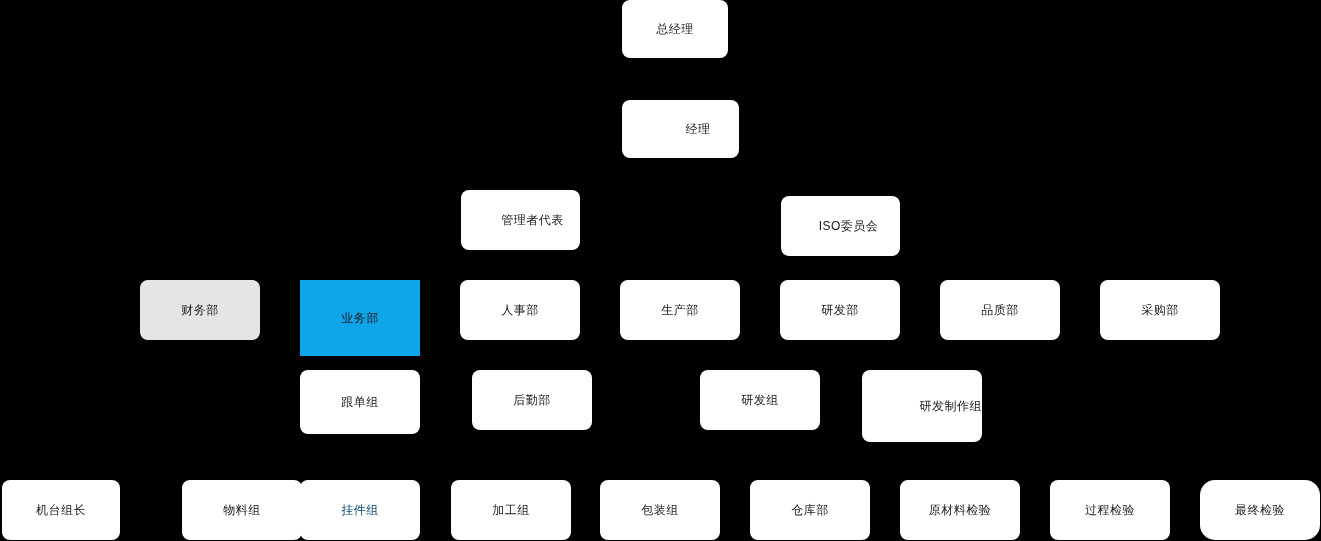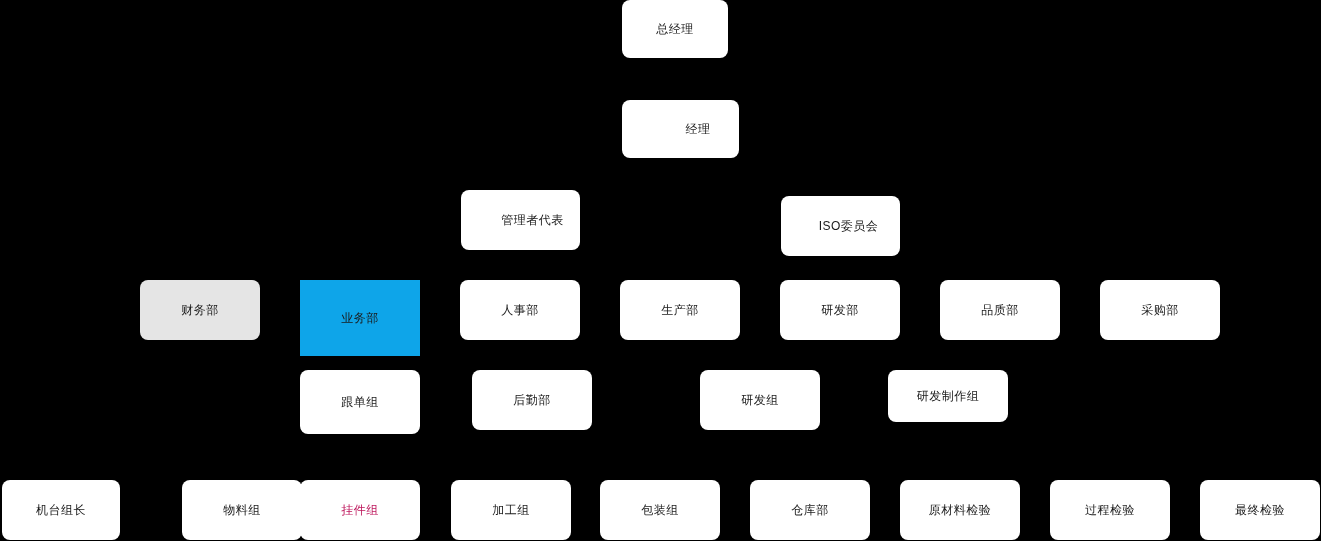--- a/index.html
+++ b/index.html
@@ -72,43 +72,43 @@
     </div>
     <div class="org-node" style="left: 300px; top: 370px; width: 120px; height: 64px; background: rgb(255, 255, 255); color: rgb(26, 26, 26); border-radius: 8px;">
       <span>跟单组</span>
     </div>
     <div class="org-node" style="left: 472px; top: 370px; width: 120px; height: 60px; background: rgb(255, 255, 255); color: rgb(26, 26, 26); border-radius: 8px;">
       <span>后勤部</span>
     </div>
     <div class="org-node" style="left: 700px; top: 370px; width: 120px; height: 60px; background: rgb(255, 255, 255); color: rgb(26, 26, 26); border-radius: 8px;">
       <span>研发组</span>
     </div>
-    <div class="org-node" style="left: 888px; top: 370px; width: 120px; height: 52px; background: rgb(255, 255, 255); color: rgb(26, 26, 26); border-radius: 8px;">
+    <div class="org-node" style="left: 862px; top: 370px; width: 120px; height: 72px; background: rgb(255, 255, 255); color: rgb(26, 26, 26); border-radius: 8px; justify-content: flex-end;">
       <span>研发制作组</span>
     </div>
     <div class="org-node" style="left: 2px; top: 480px; width: 118px; height: 60px; background: rgb(255, 255, 255); color: rgb(26, 26, 26); border-radius: 8px;">
       <span>机台组长</span>
     </div>
     <div class="org-node" style="left: 150px; top: 480px; width: 120px; height: 60px; background: rgb(255, 255, 255); color: rgb(26, 26, 26); border-radius: 8px; margin-left: 32px;">
       <span>物料组</span>
     </div>
-    <div class="org-node" style="left: 300px; top: 480px; width: 120px; height: 60px; background: rgb(255, 255, 255); color: #be185d; border-radius: 8px;">
+    <div class="org-node" style="left: 300px; top: 480px; width: 120px; height: 60px; background: rgb(255, 255, 255); color: #0c4a6e; border-radius: 8px;">
       <span>挂件组</span>
     </div>
     <div class="org-node" style="left: 451px; top: 480px; width: 120px; height: 60px; background: rgb(255, 255, 255); color: rgb(26, 26, 26); border-radius: 8px;">
       <span>加工组</span>
     </div>
     <div class="org-node" style="left: 600px; top: 480px; width: 120px; height: 60px; background: rgb(255, 255, 255); color: rgb(26, 26, 26); border-radius: 8px;">
       <span>包装组</span>
     </div>
     <div class="org-node" style="left: 750px; top: 480px; width: 120px; height: 60px; background: rgb(255, 255, 255); color: rgb(26, 26, 26); border-radius: 8px;">
       <span>仓库部</span>
     </div>
     <div class="org-node" style="left: 900px; top: 480px; width: 120px; height: 60px; background: rgb(255, 255, 255); color: rgb(26, 26, 26); border-radius: 8px;">
       <span>原材料检验</span>
     </div>
     <div class="org-node" style="left: 1050px; top: 480px; width: 120px; height: 60px; background: rgb(255, 255, 255); color: rgb(26, 26, 26); border-radius: 8px;">
       <span>过程检验</span>
     </div>
-    <div class="org-node" style="left: 1200px; top: 480px; width: 120px; height: 60px; background: rgb(255, 255, 255); color: rgb(26, 26, 26); border-radius: 8px;">
+    <div class="org-node" style="left: 1200px; top: 480px; width: 120px; height: 60px; background: rgb(255, 255, 255); color: rgb(26, 26, 26); border-radius: 15px;">
       <span>最终检验</span>
     </div>
   </div>
 
 </body></html>

